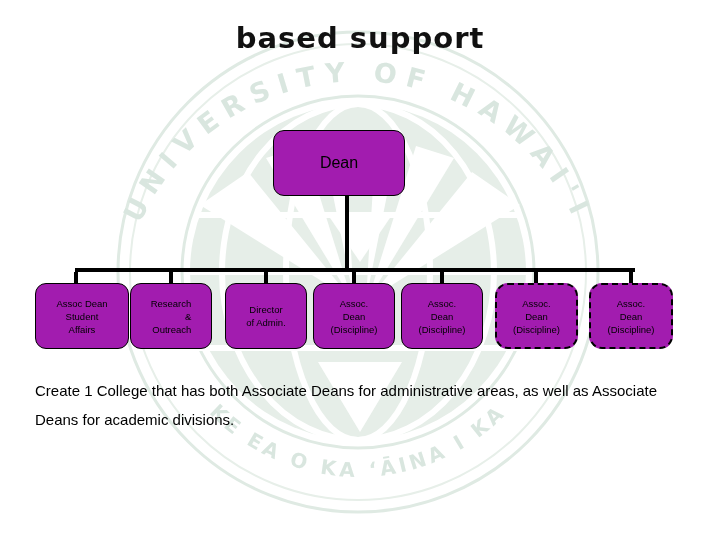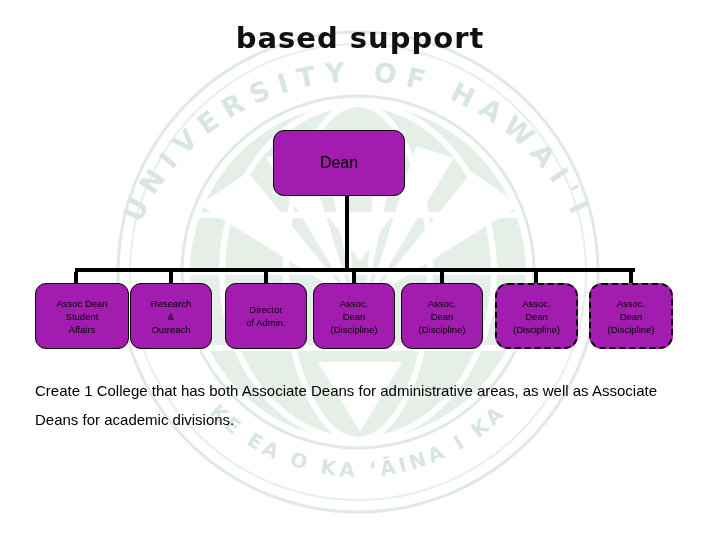--- a/index.html
+++ b/index.html
@@ -113,21 +113,21 @@
 
   <div class="node root-node">
     <span class="lbl">Dean</span>
   </div>
 
   <div class="node child-node" style="left:35px;width:94px;">
     <span class="lbl">Assoc Dean
 Student
 Affairs</span>
   </div>
-  <div class="node child-node" style="left:130px;width:82px;">
+  <div class="node child-node" style="left:130px;width:82px;text-align:right;">
     <span class="lbl">Research
 &amp;
 Outreach</span>
   </div>
   <div class="node child-node" style="left:225px;width:82px;">
     <span class="lbl">Director
 of Admin.</span>
   </div>
   <div class="node child-node" style="left:313px;width:82px;">
     <span class="lbl">Assoc.

